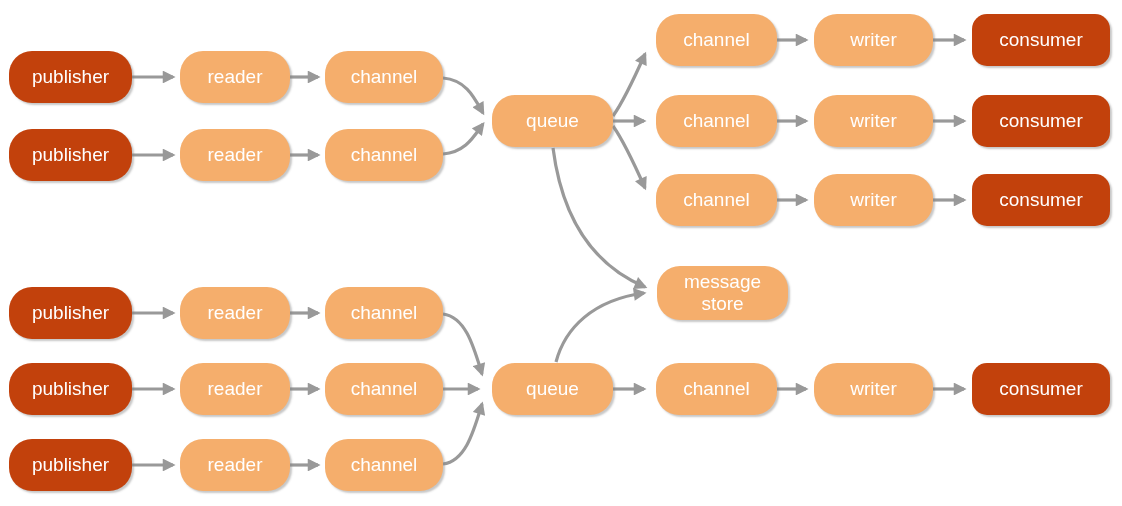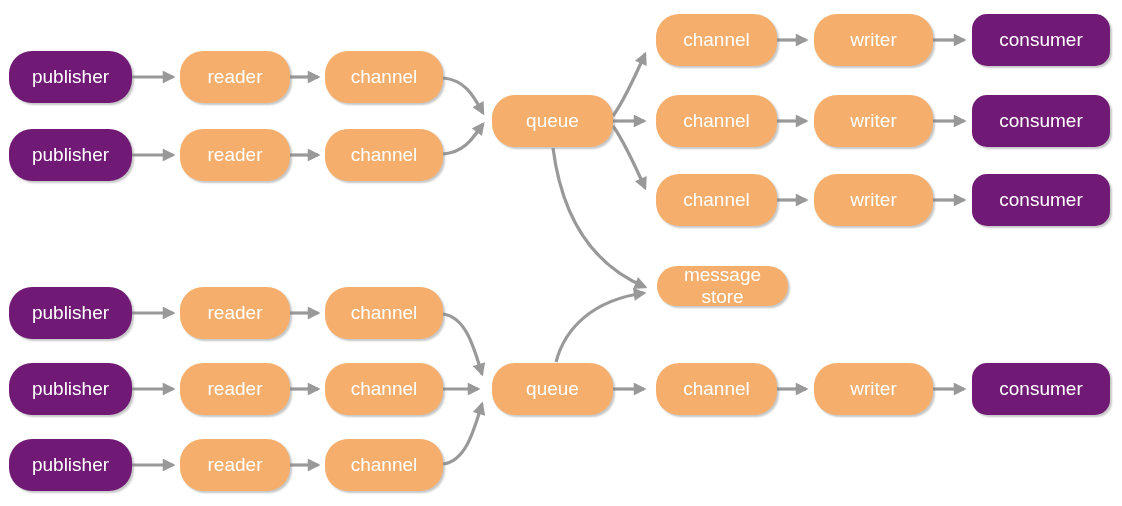--- a/index.html
+++ b/index.html
@@ -10,23 +10,23 @@
   #edges{position:absolute;left:0;top:0;z-index:1;}
   .node{
     position:absolute;z-index:2;box-sizing:border-box;
     display:flex;align-items:center;justify-content:center;
     height:52px;border-radius:23px;
     color:#ffffff;font-size:19px;line-height:1.15;text-align:center;
     box-shadow:2px 2px 2px rgba(130,130,130,0.45);
     padding:12px 8px;
   }
   .orange{background:#F5AE6C;}
-  .teal{background:#701a75;}
+  .teal{background:#c2410c;}
   .consumer{border-radius:15px;}
-  .store{height:40px;padding:0 12px;}
+  .store{height:54px;padding:0 12px;}
 </style>
 </head>
 <body>
 
 <div id="canvas">
 
   <svg id="edges" width="1122" height="506" viewBox="0 0 1122 506">
     <defs>
       <marker id="ah" viewBox="0 0 10 10" refX="8" refY="5" markerWidth="4.6" markerHeight="4" orient="auto">
         <path d="M0,0 L10,5 L0,10 Z" fill="#999999"></path>

